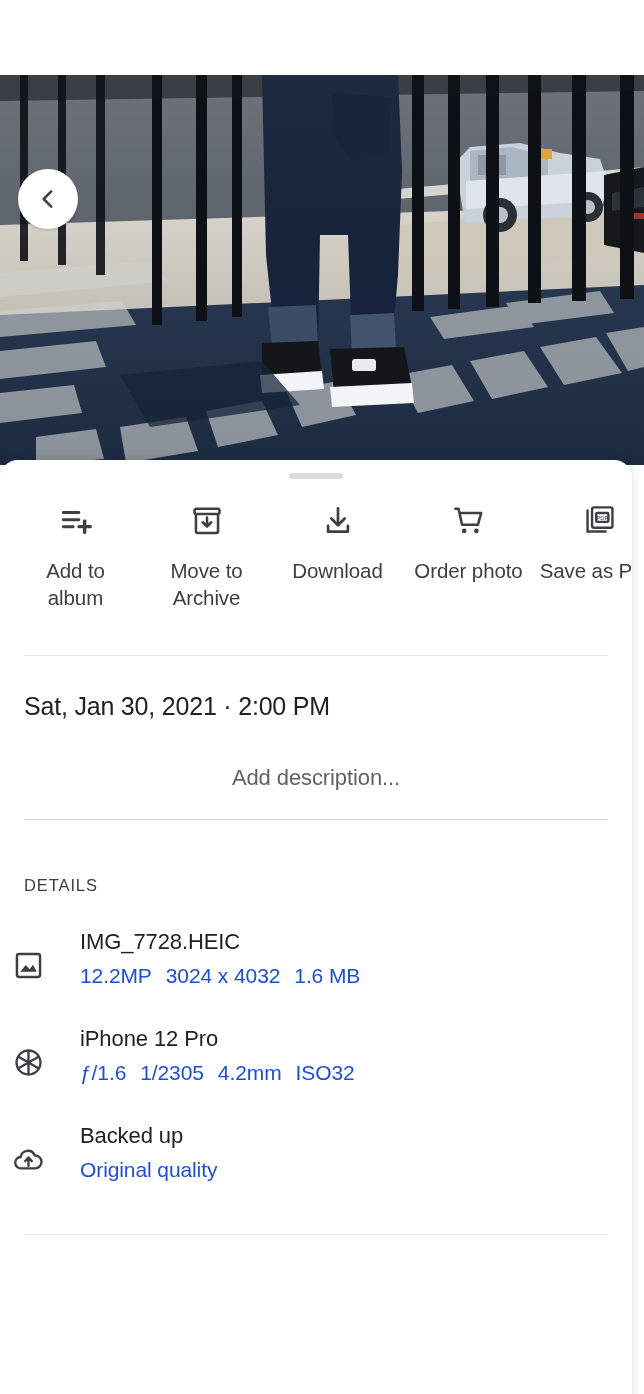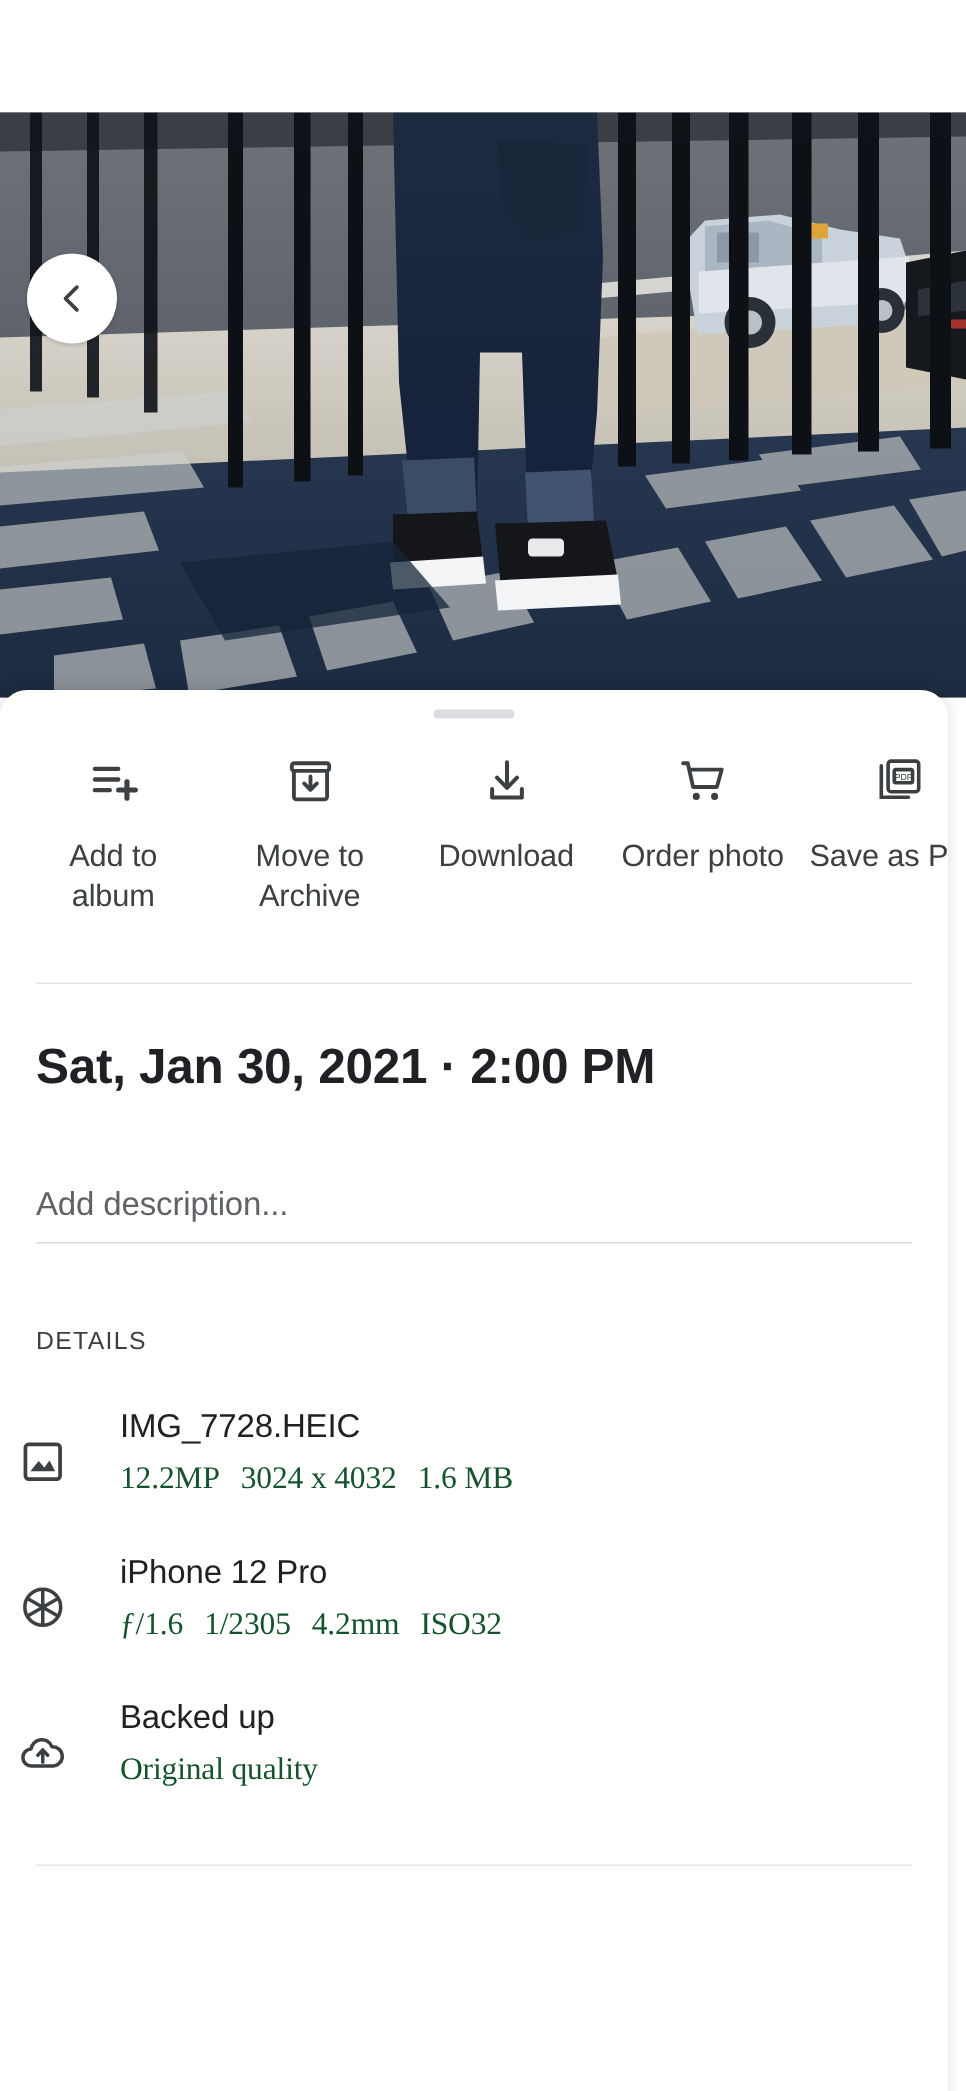--- a/index.html
+++ b/index.html
@@ -60,28 +60,29 @@
     letter-spacing:-0.1px;
     white-space:pre-line;
   }
 
   .divider { height:1px; background:#e4e6e8; margin:0 24px; }
   #divider-top { margin-top:44px; }
 
   
   #date-text {
     margin:36px 0 0 24px;
-    font-size:33px; color:#202124; font-weight:700; letter-spacing:-0.2px;
+    font-size:25px; color:#202124; font-weight:400; letter-spacing:-0.2px;
   }
   #description-field {
-    margin:60px 24px 0 24px;
-    padding-bottom:12px;
+    margin:44px 24px 0 24px;
+    padding-bottom:28px;
     border-bottom:1px solid #d7d9dc;
     font-size:22px; color:#5f6368; letter-spacing:-0.1px;
     cursor:text;
+    text-align:center;
   }
 
   
   #details-header {
     margin:56px 0 0 24px;
     font-size:16.5px; letter-spacing:0.9px; color:#3c4043; font-weight:400;
   }
   .detail-row {
     display:flex; align-items:flex-start;
     margin-top:32px; padding-left:12px;
@@ -90,23 +91,22 @@
   .detail-icon {
     width:44px; flex:0 0 44px; display:flex; justify-content:flex-start;
     padding-top:22px;
   }
   .detail-icon svg { width:33px; height:33px; }
   .detail-text { margin-left:24px; }
   .detail-primary {
     font-size:22px; color:#202124; line-height:30px; letter-spacing:-0.1px;
   }
   .detail-secondary {
-    font-size:21px; color:#14532d; line-height:32px; letter-spacing:-0.1px;
+    font-size:21px; color:#1d4ed8; line-height:32px; letter-spacing:-0.1px;
     margin-top:3px;
-    font-family:Liberation Serif, serif;
   }
   .detail-secondary span { margin-right:14px; }
 
   #divider-bottom { margin-top:48px; }
 
   
   #edit-date-row {
     display:flex; align-items:center; justify-content:space-between;
     padding:0 24px; margin-top:36px; cursor:pointer;
   }

